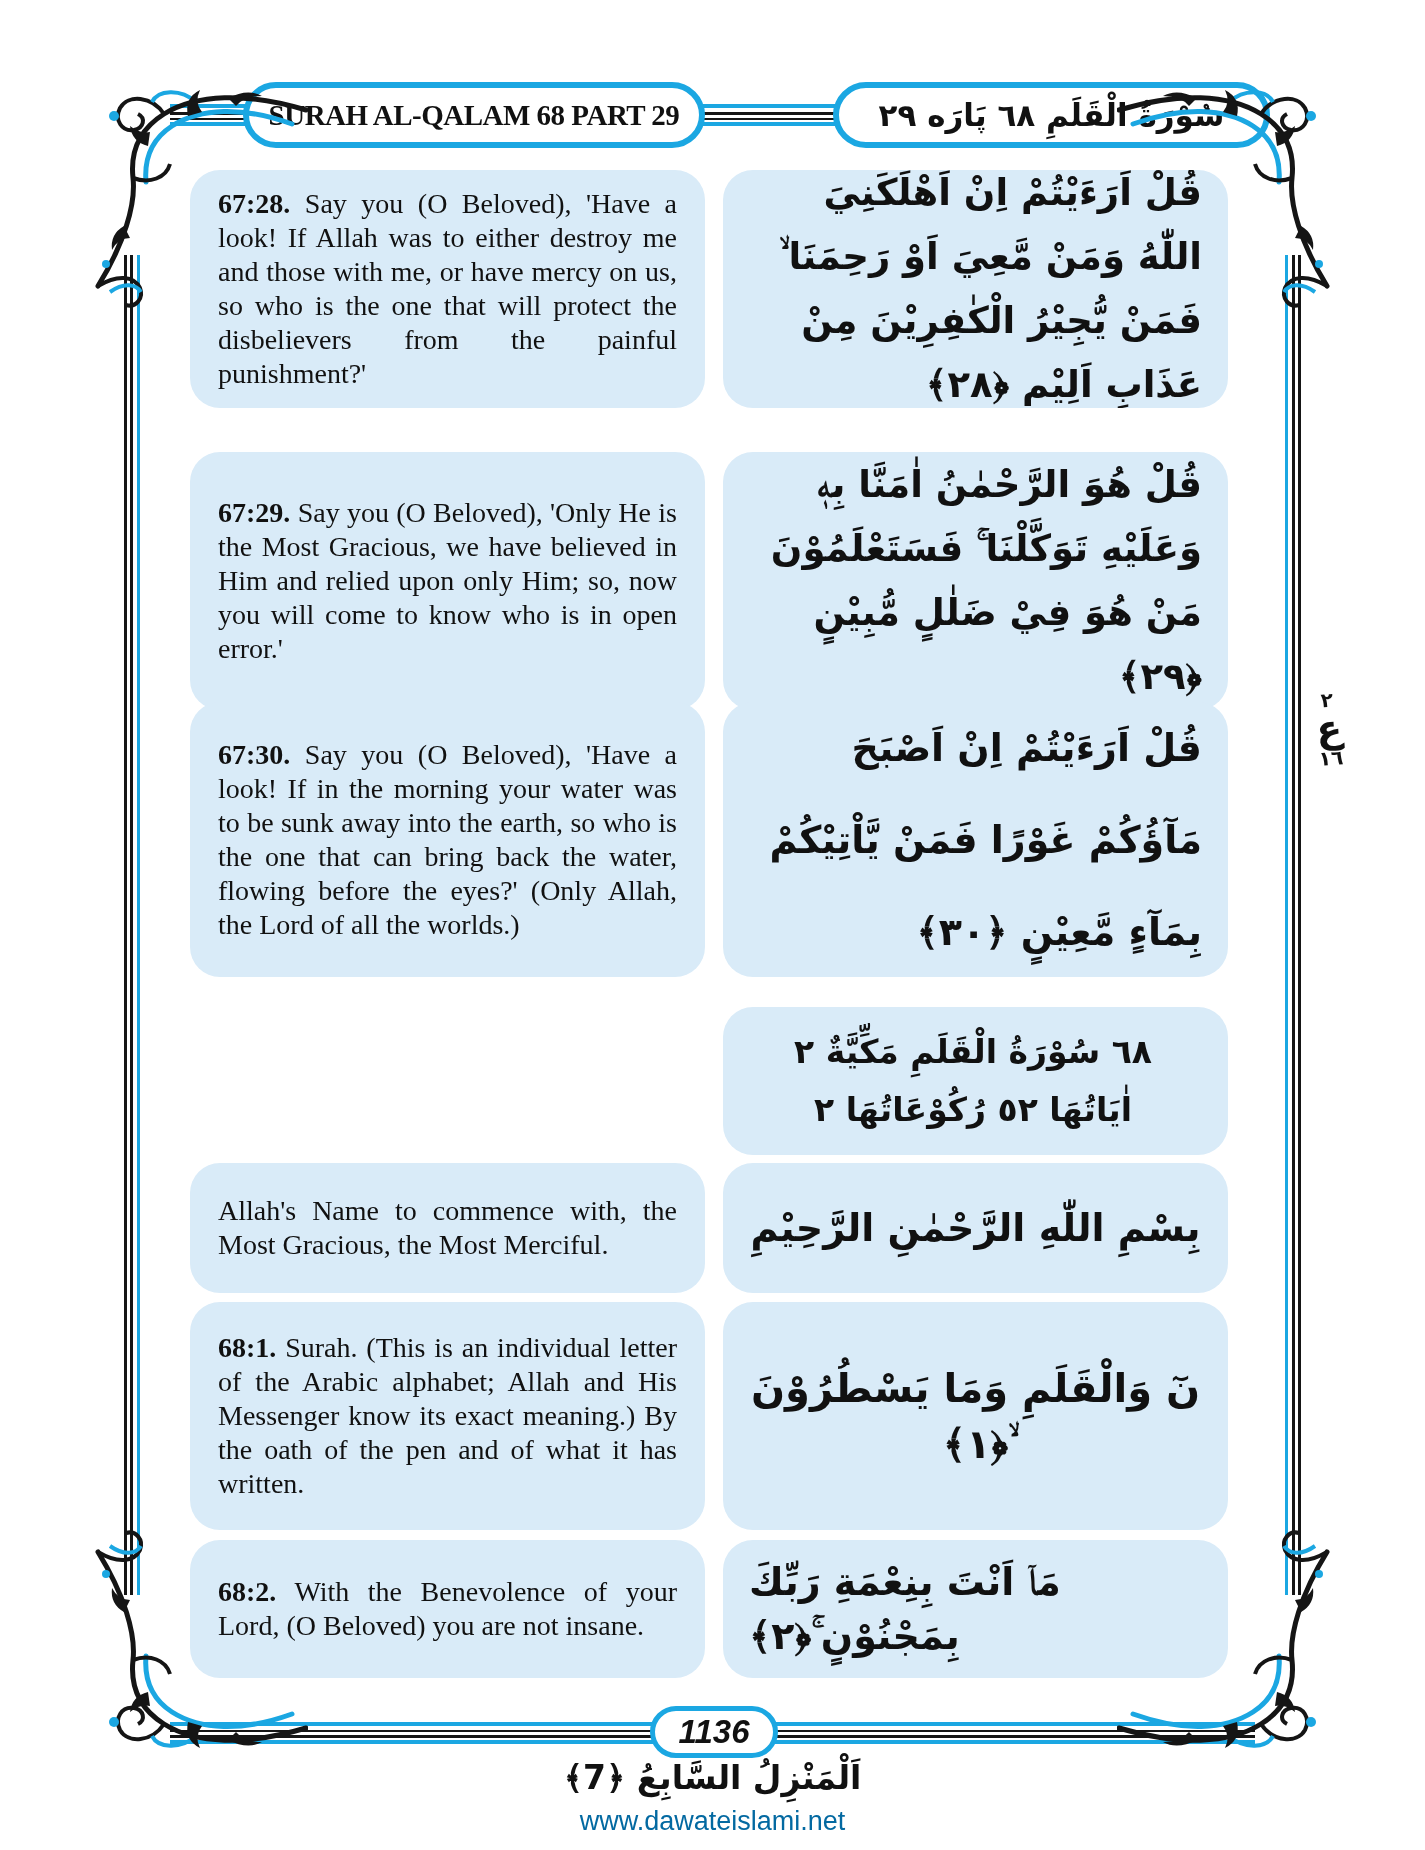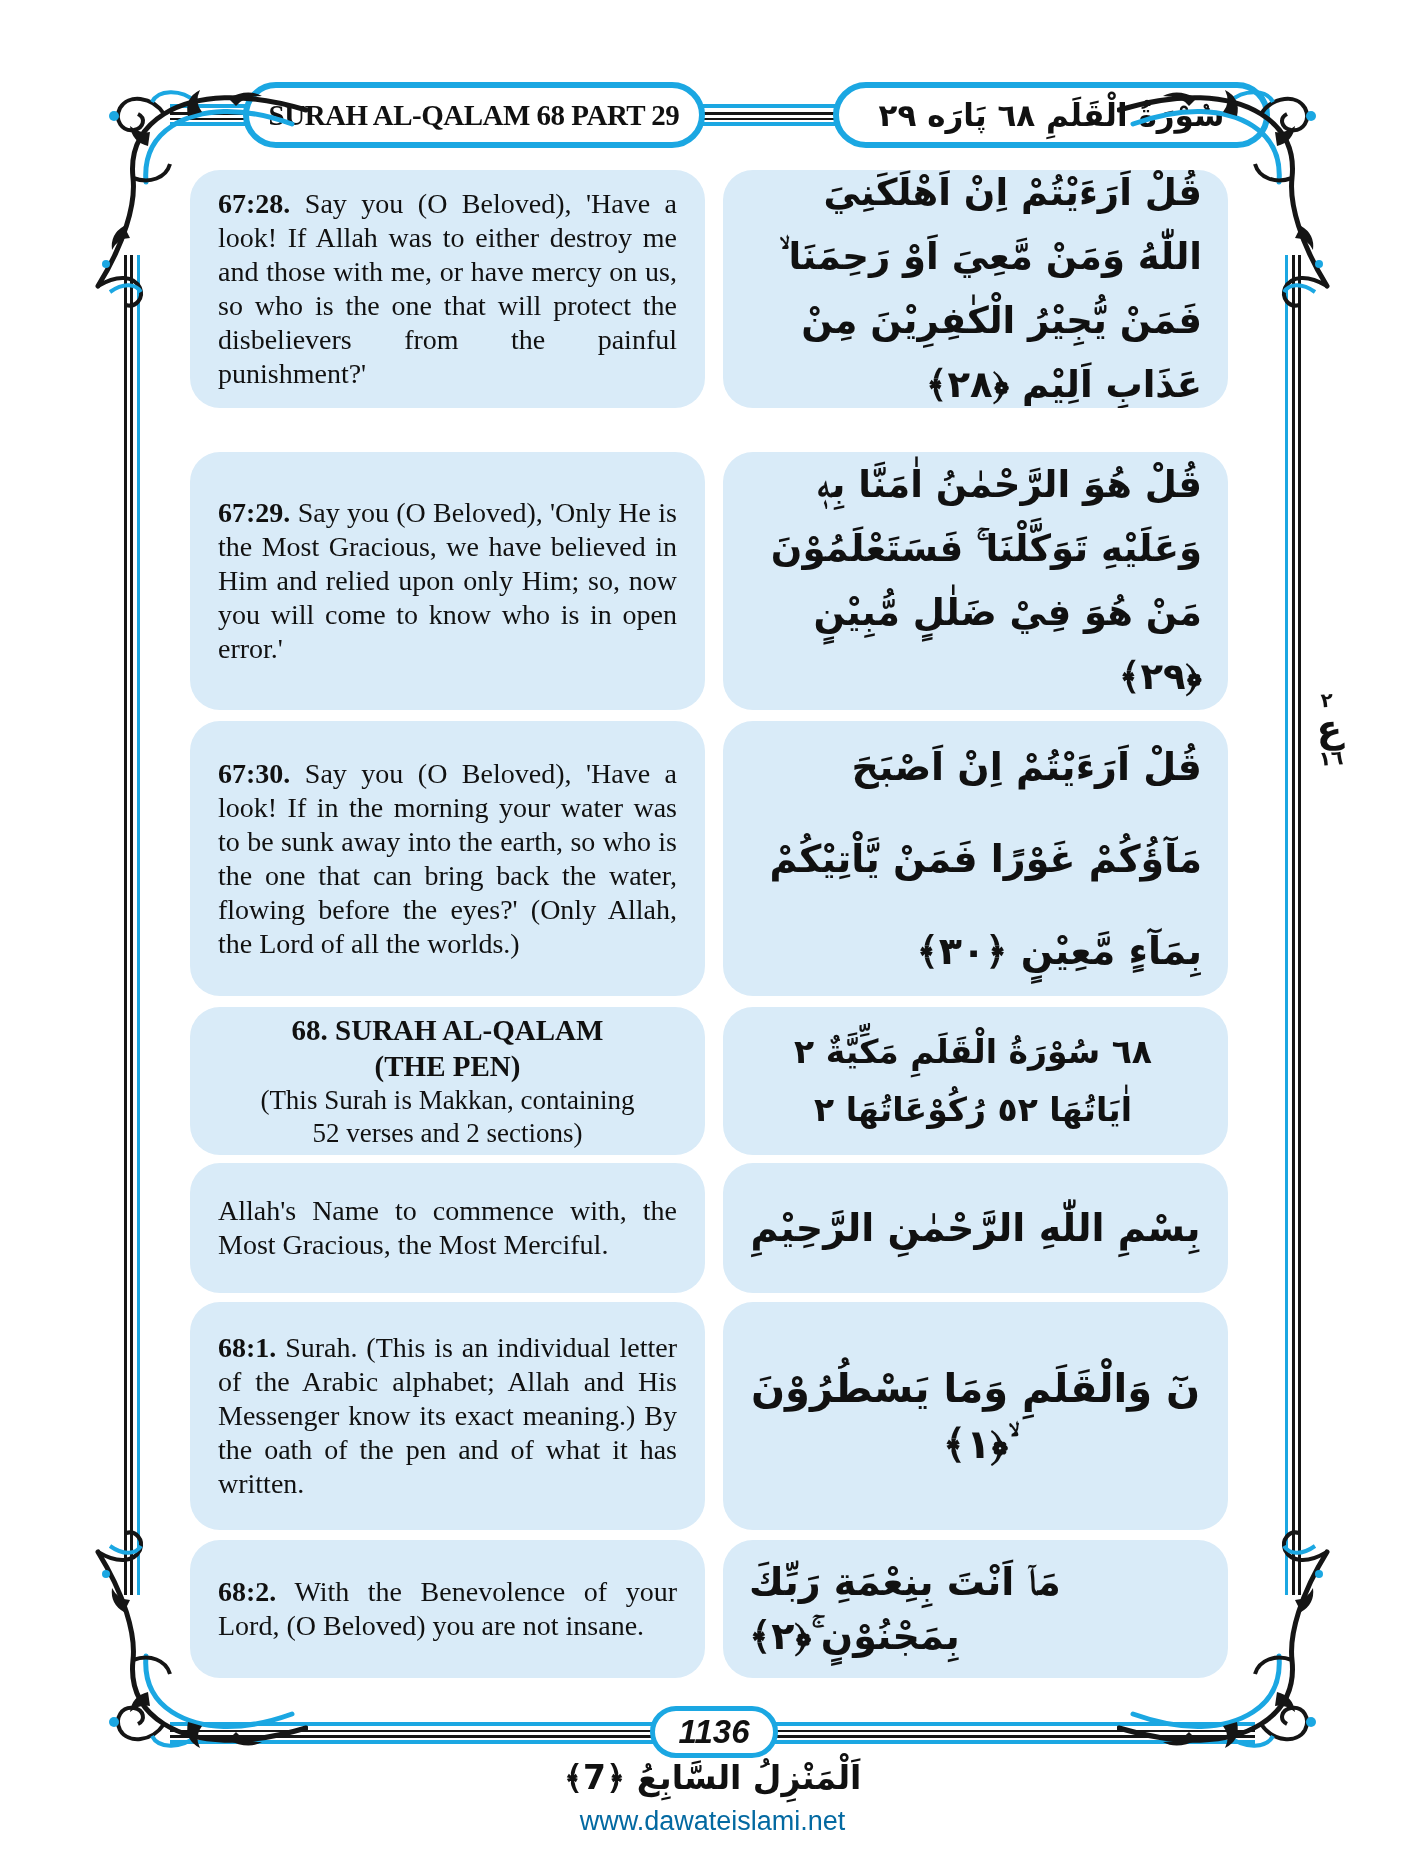--- a/index.html
+++ b/index.html
@@ -34,21 +34,21 @@
   .row{position:absolute;width:1040px;}
   .cell{position:absolute;box-sizing:border-box;background:#D9EBF8;border-radius:30px;
     display:flex;flex-direction:column;justify-content:center;overflow:hidden;}
   .en{left:0;width:515px;height:100%;padding:16px 28px;}
   .ar{left:533px;width:505px;height:100%;padding:10px 26px;}
   .en p{margin:0;font-size:28px;line-height:34px;text-align:justify;}
   .en .vref{font-weight:bold;}
   .ar{font-family:"DejaVu Sans",sans-serif;font-weight:bold;text-align:right;direction:rtl;}
   .r1{top:170px;height:238px;}
   .r2{top:452px;height:258px;}
-  .r3{top:721px;height:275px;}
+  .r3{top:702px;height:275px;}
   .r4{top:1007px;height:148px;}
   .r5{top:1163px;height:130px;}
   .r6{top:1302px;height:228px;}
   .r7{top:1540px;height:138px;}
   .r1 .ar{font-size:37px;line-height:64px;}
   .r2 .ar{font-size:37px;line-height:64px;}
   .r3 .ar{font-size:38px;line-height:92px;}
   .r4 .ar{font-size:33px;line-height:58px;text-align:center;padding-left:21px;}
   .r5 .ar{font-size:38px;line-height:54px;text-align:center;}
   .r6 .ar{font-size:40px;line-height:56px;text-align:center;}
@@ -146,28 +146,20 @@
     <div class="row r3">
       <div class="cell en">
         <p><span class="vref">67:30.</span> <span>Say you (O Beloved), 'Have a look! If in the morning your water was to be sunk away into the earth, so who is the one that can bring back the water, flowing before the eyes?' (Only Allah, the Lord of all the worlds.)</span></p>
       </div>
       <div class="cell ar">
         <span>قُلْ اَرَءَيْتُمْ اِنْ اَصْبَحَ مَآؤُكُمْ غَوْرًا فَمَنْ يَّاْتِيْكُمْ بِمَآءٍ مَّعِيْنٍ ﴿٣٠﴾</span>
       </div>
     </div>
 
     <div class="row r4">
-      <div class="cell en center-block">
-        <p>
-          <span class="sh-bold">68. SURAH AL-QALAM</span>
-          <span class="sh-bold">(THE PEN)</span>
-          <span class="sh-normal">(This Surah is Makkan, containing</span>
-          <span class="sh-normal">52 verses and 2 sections)</span>
-        </p>
-      </div>
       <div class="cell ar">
         <span>٦٨ سُوْرَةُ الْقَلَمِ مَكِّيَّةٌ ٢</span>
         <span>اٰيَاتُهَا ٥٢    رُكُوْعَاتُهَا ٢</span>
       </div>
     </div>
 
     <div class="row r5">
       <div class="cell en">
         <p>Allah's Name to commence with, the Most Gracious, the Most Merciful.</p>
       </div>

